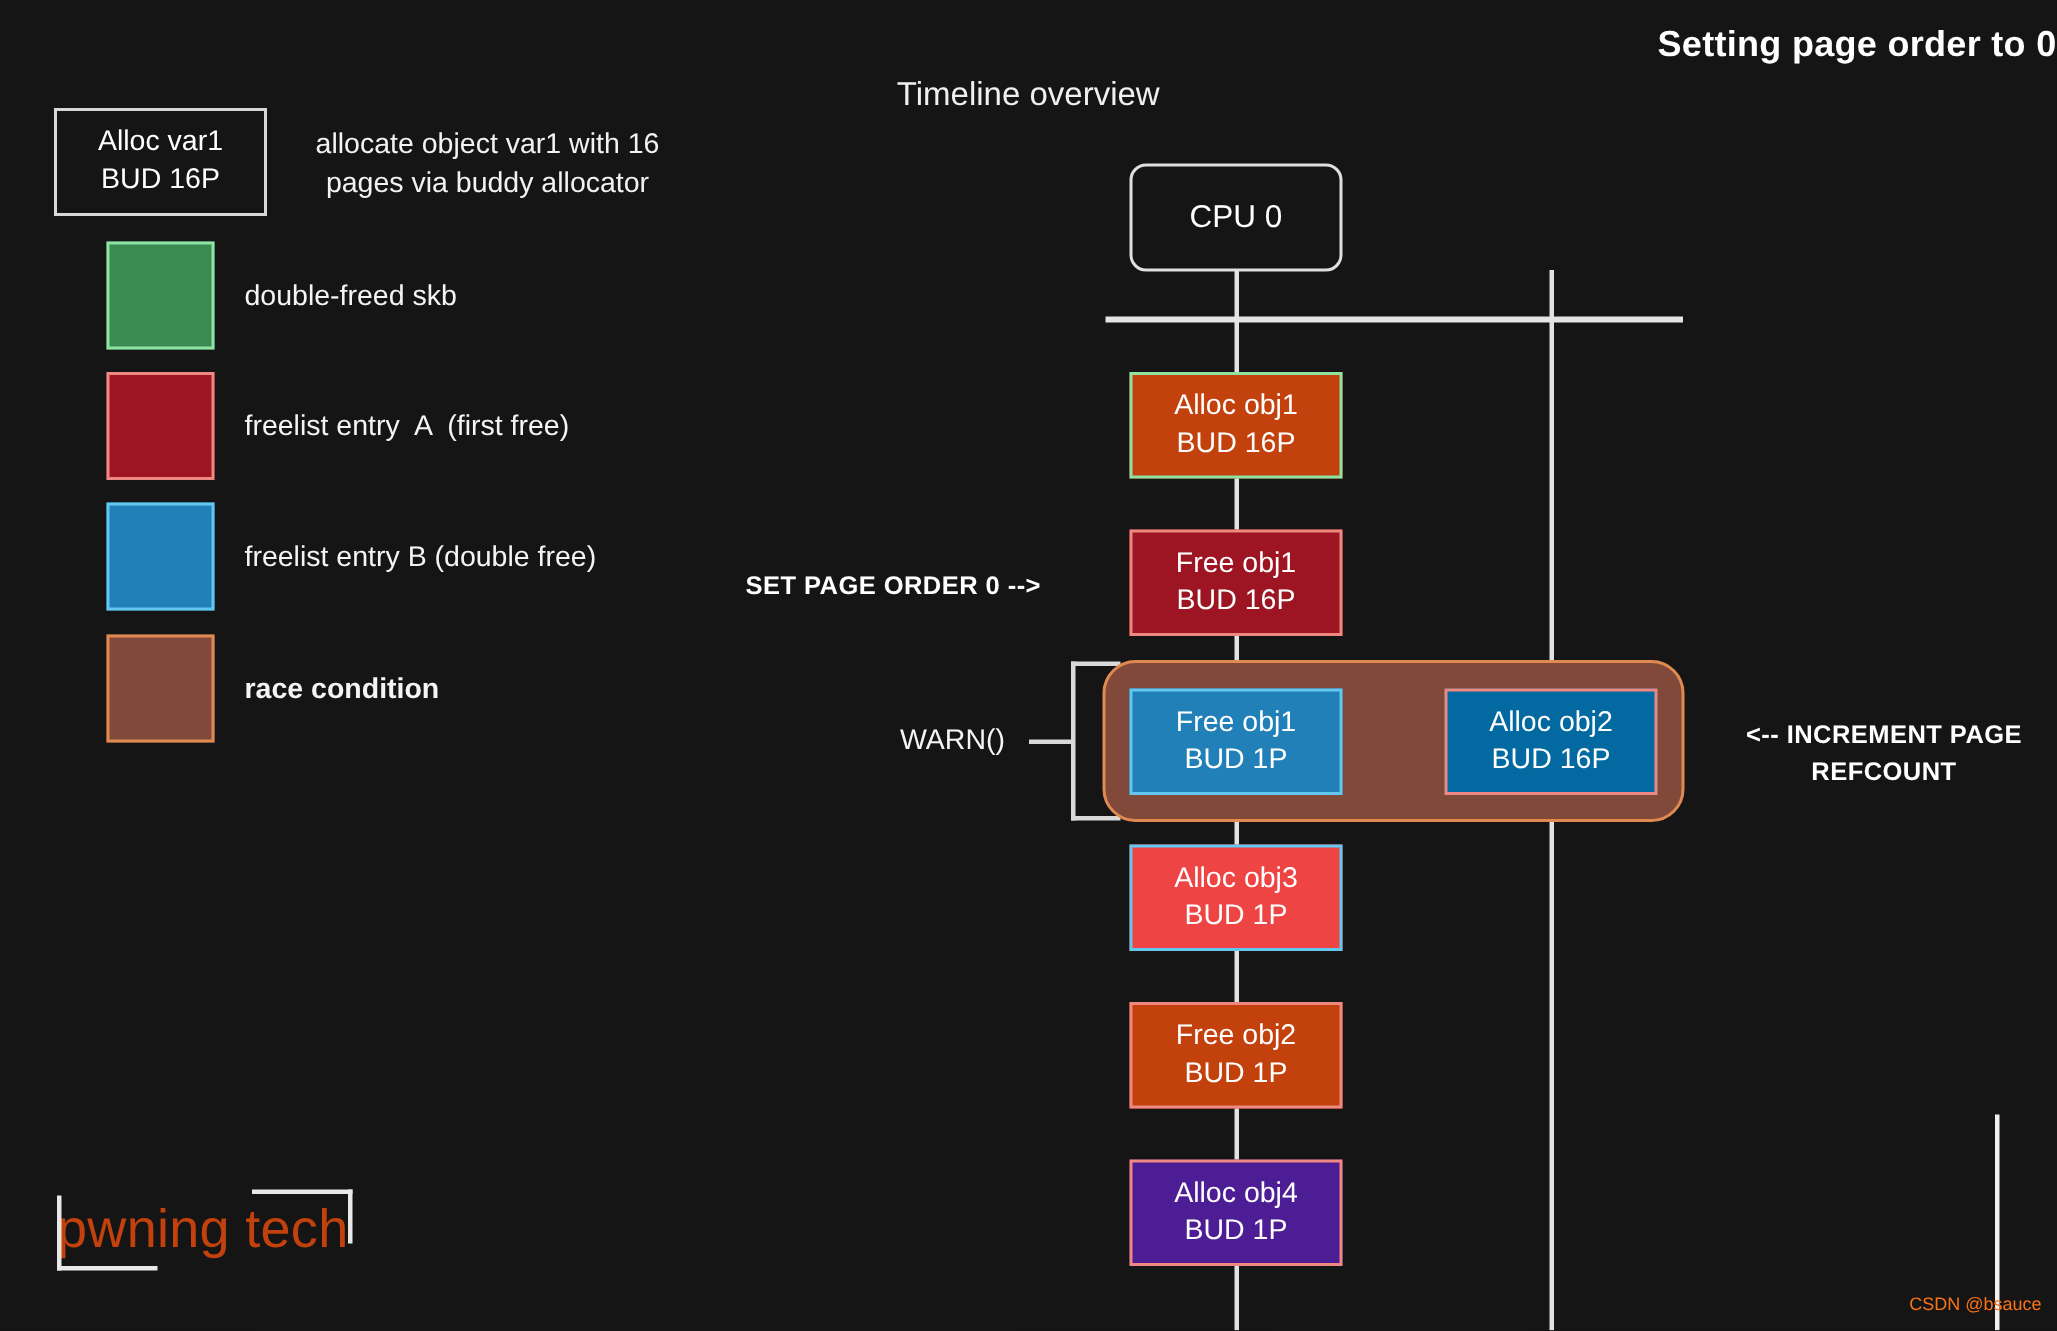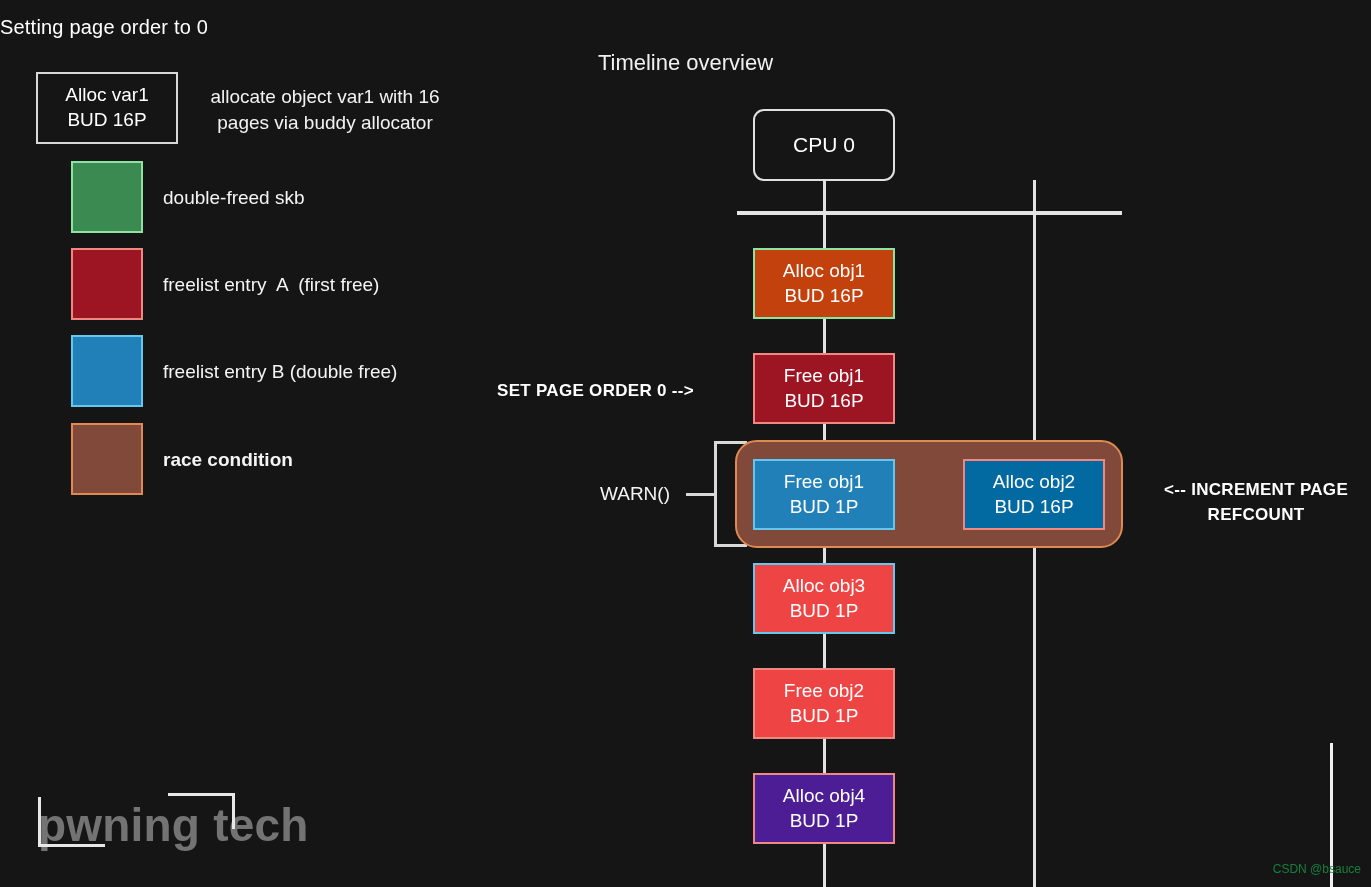--- a/index.html
+++ b/index.html
@@ -15,23 +15,23 @@
     overflow: hidden;
     font-family: "Liberation Sans", sans-serif;
     color: #f2f2f2;
   }
 
   
   .title-main {
     position: absolute;
     left: 0; top: 16px;
     width: 1371px;
-    text-align: left;
-    font-size: 20px;
-    font-weight: normal;
+    text-align: right;
+    font-size: 24px;
+    font-weight: bold;
     letter-spacing: 0.2px;
     color: #ffffff;
   }
   .title-sub {
     position: absolute;
     left: 0; top: 50px;
     width: 1371px;
     text-align: center;
     font-size: 22px;
     font-weight: normal;
@@ -147,32 +147,32 @@
   }
 
   
   .brk-v { position: absolute; width: 3px; background: #d9d9d9; }
   .brk-h { position: absolute; height: 3px; background: #d9d9d9; }
 
   
   .logo-text {
     position: absolute;
     left: 38px; top: 798px;
-    font-size: 46px;
-    font-weight: bold;
-    color: #737373;
+    font-size: 36px;
+    font-weight: normal;
+    color: #c2410c;
     letter-spacing: 0.2px;
   }
   .logo-mark { position: absolute; background: #e8e8e8; }
 
   .watermark {
     position: absolute;
     right: 10px; top: 862px;
     font-size: 12px;
-    color: #15803d;
+    color: #f97316;
   }
   .edge-tick {
     position: absolute;
     left: 1330px; top: 743px;
     width: 3px; height: 144px;
     background: #f0f0f0;
   }
 </style>
 </head>
 <body>
@@ -225,21 +225,21 @@
     <span>BUD 16P</span>
   </div>
   <div class="event-box" id="ev2" style="left: 753px; top: 459px; width: 142px; height: 71px; background: rgb(34, 128, 184); border-color: rgb(99, 200, 240);">
     <span>Free obj1</span>
     <span>BUD 1P</span>
   </div>
   <div class="event-box" id="ev3" style="left: 753px; top: 563px; width: 142px; height: 71px; background: #ef4444; border-color: rgb(99, 200, 240);">
     <span>Alloc obj3</span>
     <span>BUD 1P</span>
   </div>
-  <div class="event-box" id="ev4" style="left: 753px; top: 668px; width: 142px; height: 71px; background: #ef4444; border-color: rgb(239, 136, 128);">
+  <div class="event-box" id="ev4" style="left: 753px; top: 668px; width: 142px; height: 71px; background: #c2410c; border-color: rgb(239, 136, 128);">
     <span>Free obj2</span>
     <span>BUD 1P</span>
   </div>
   <div class="event-box" id="ev5" style="left: 753px; top: 773px; width: 142px; height: 71px; background: #4c1d95; border-color: rgb(239, 136, 128);">
     <span>Alloc obj4</span>
     <span>BUD 1P</span>
   </div>
 
   <div class="event-box" id="ev6" style="left: 963px; top: 459px; width: 142px; height: 71px; background: #0369a1; border-color: rgb(239, 136, 128);">
     <span>Alloc obj2</span>

